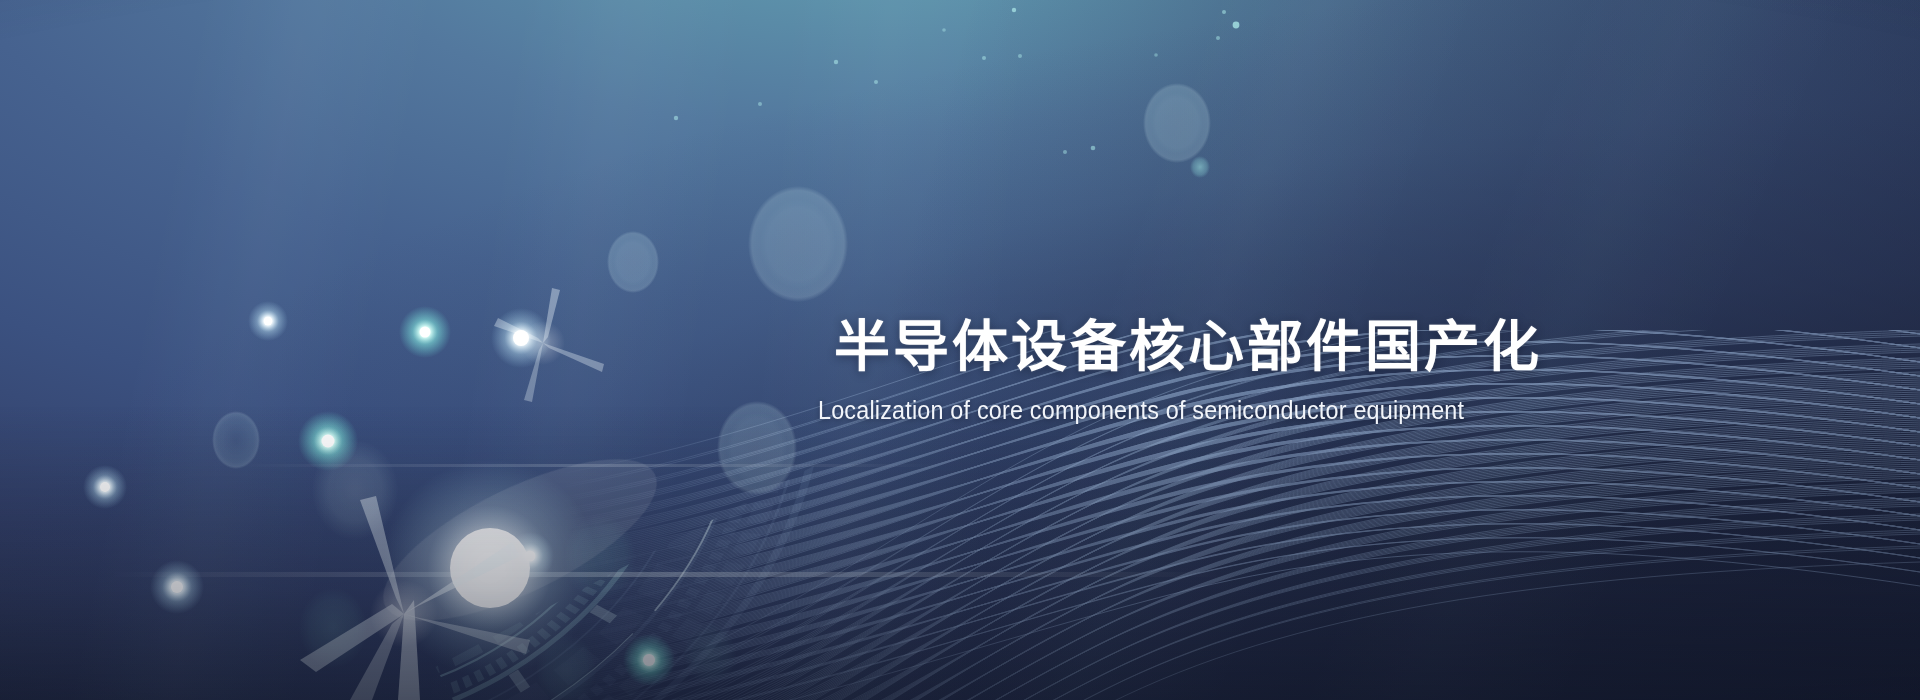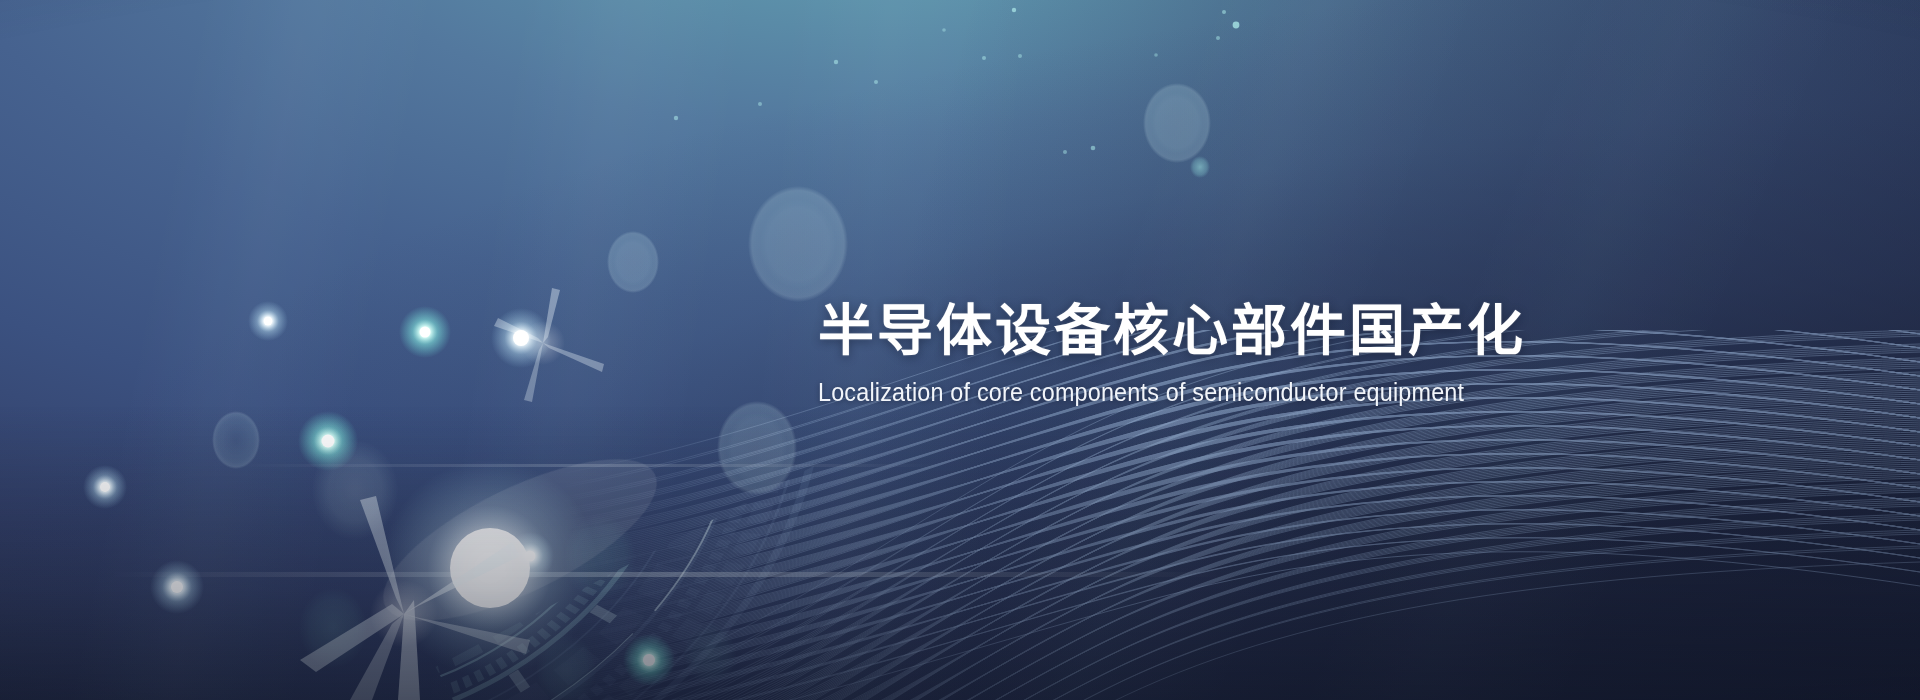--- a/index.html
+++ b/index.html
@@ -81,21 +81,21 @@
 
   
   #text-block {
     position: absolute;
     left: 818px;
     top: 300px;
     width: 760px;
   }
 
   #banner-title {
-    margin: 0;
+    margin: 16px;
     font-family: "Liberation Sans", "DejaVu Sans", sans-serif;
     font-size: 56px;
     font-weight: 700;
     line-height: 1.12;
     letter-spacing: 3px;
     color: #ffffff;
     white-space: nowrap;
     text-shadow: 0 2px 10px rgba(12,18,38,0.45), 0 0 2px rgba(255,255,255,0.25);
   }
 

